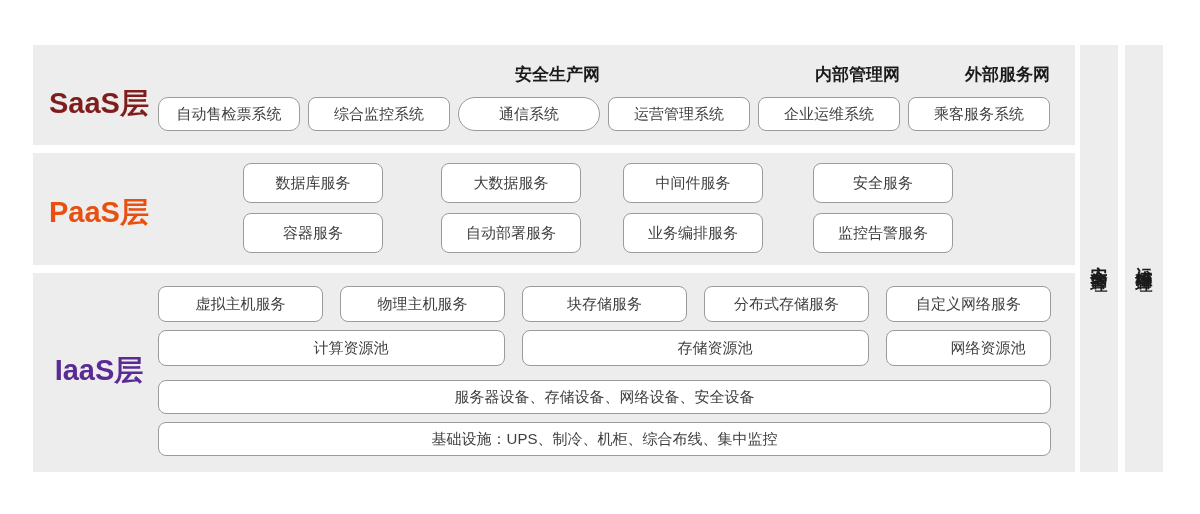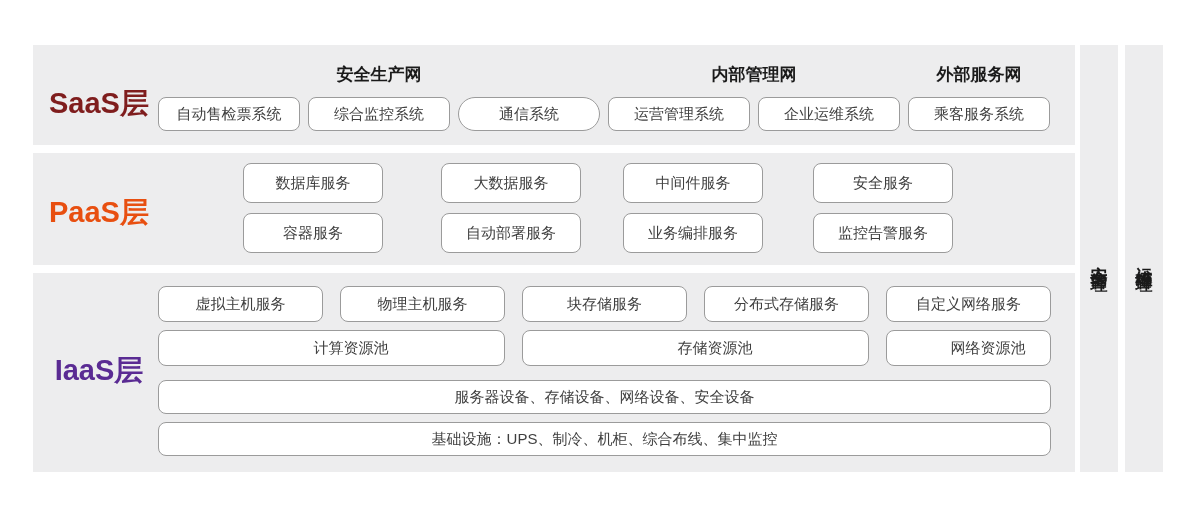--- a/index.html
+++ b/index.html
@@ -37,21 +37,21 @@
   .label-saas { top: 41px; color: #7f1d1d; }
   .label-paas { top: 42px; color: #e84f10; }
   .label-iaas { top: 80px; color: #5a2b93; }
 
   .group-header {
     position: absolute;
     top: 18px;
     font-size: 17px;
     font-weight: bold;
     color: #1a1a1a;
-    text-align: center;
+    text-align: right;
     white-space: nowrap;
   }
   .gh-1 { left: 125px; width: 442px; }
   .gh-2 { left: 575px; width: 292px; }
   .gh-3 { left: 875px; width: 142px; }
 
   .box {
     position: absolute;
     box-sizing: border-box;
     background: #ffffff;
@@ -60,21 +60,21 @@
     display: flex;
     align-items: center;
     justify-content: center;
     font-size: 15px;
     color: #3f3f3f;
     white-space: nowrap;
   }
 
   
   .saas-box { top: 52px; height: 34px; width: 142px; }
-  .s1 { left: 125px; } .s2 { left: 275px; } .s3 { left: 425px; border-radius: 17px; }
+  .s1 { left: 125px; border-radius: 10px; } .s2 { left: 275px; } .s3 { left: 425px; border-radius: 17px; }
   .s4 { left: 575px; } .s5 { left: 725px; } .s6 { left: 875px; }
 
   
   .paas-box { height: 40px; width: 140px; }
   .p-r1 { top: 10px; } .p-r2 { top: 60px; }
   .p-c1 { left: 210px; } .p-c2 { left: 408px; text-align: center; }
   .p-c3 { left: 590px; } .p-c4 { left: 780px; }
 
   
   .i-r1 { top: 13px; height: 36px; width: 165px; }

